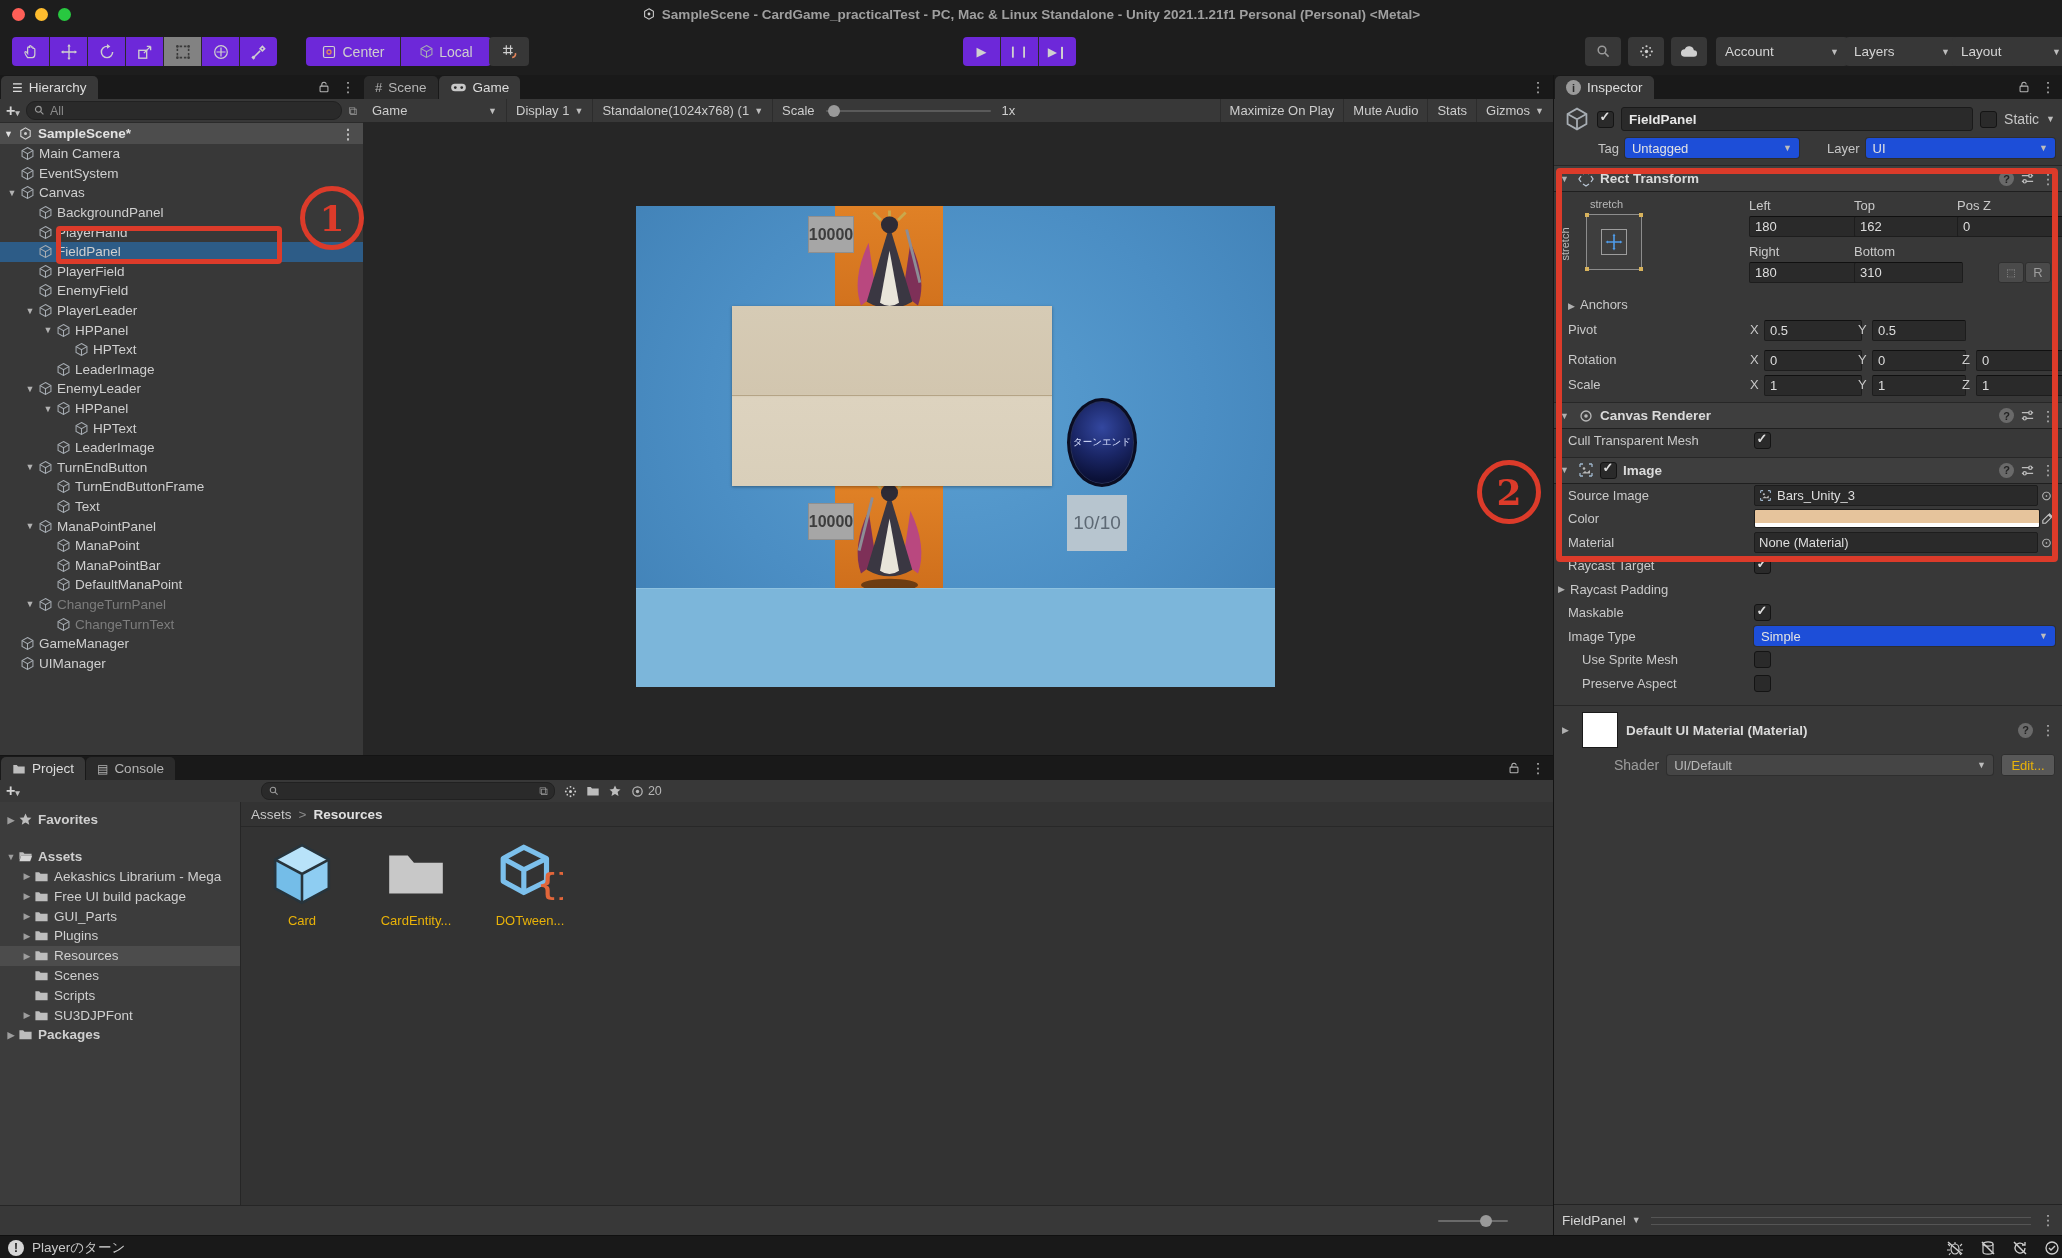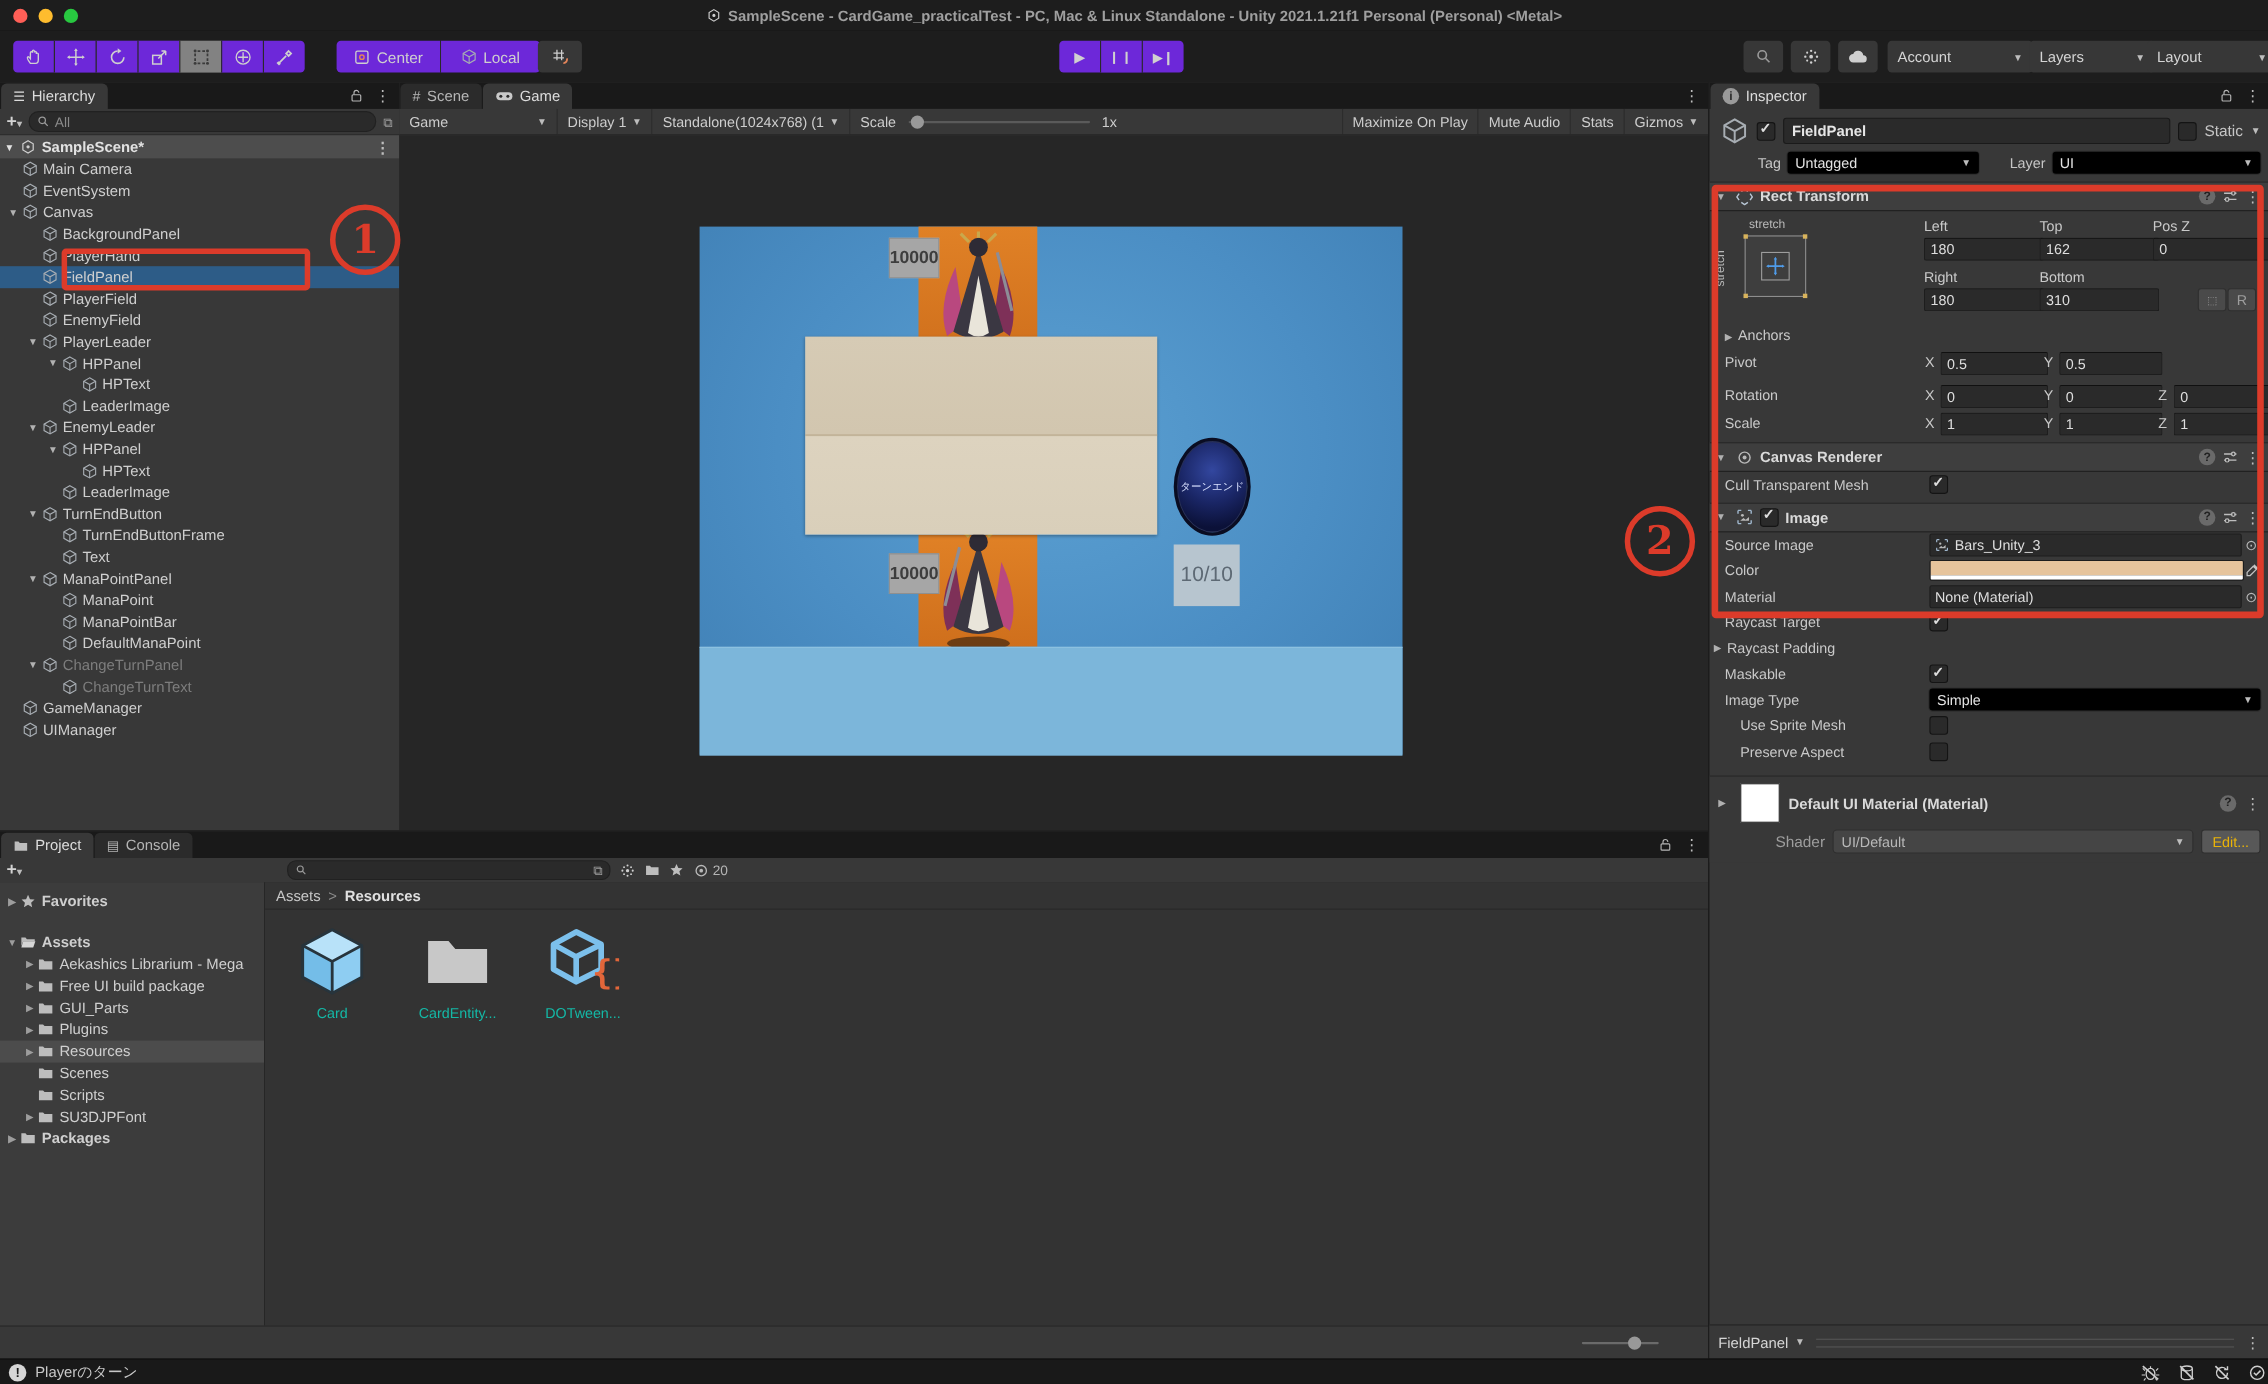--- a/index.html
+++ b/index.html
@@ -82,32 +82,32 @@
          overflow:hidden;padding-top:8px}
   .p-row{height:19.8px;display:flex;align-items:center;font-size:13.5px;color:#cfcfcf;white-space:nowrap;overflow:hidden}
   .p-row.bold{font-weight:bold}
   .p-row.sel{background:#4c4c4c}
   .p-row .tog{width:14px;text-align:center;font-size:9px;color:#9d9d9d;flex:none}
   .p-row .lbl{margin-left:5px}
   .pright{position:absolute;left:241px;top:46px;right:0;bottom:30px;background:#333}
   .crumbbar{height:24px;display:flex;align-items:center;padding:0 10px;gap:7px;font-size:13.5px;
             border-bottom:1px solid #282828;color:#c7c7c7}
   .tiles{display:flex;gap:28px;padding:14px 0 0 18px}
-  .tile{width:86px;display:flex;flex-direction:column;align-items:center;gap:6px;font-size:13px;color:#14b8a6}
+  .tile{width:86px;display:flex;flex-direction:column;align-items:center;gap:6px;font-size:13px;color:#eab308}
   .pbottom{position:absolute;left:0;bottom:0;width:100%;height:30px;background:#383838;border-top:1px solid #262626}
   .zslider{position:absolute;right:45px;top:14px;width:70px;height:2px;background:#6a6a6a;border-radius:1px}
   .zslider .knob{top:-5px;left:42px;width:12px;height:12px}
   
   #inspector{left:1553px;top:75px;width:509px;height:1160px;border-left:1px solid #141414;display:flex;flex-direction:column}
   .insp-body{flex:1;overflow:hidden;position:relative}
   .goheader{padding:7px 8px 4px 10px;display:flex;align-items:center;gap:7px}
   .namefield{flex:1;height:22px;background:#2a2a2a;border:1px solid #1a1a1a;border-radius:3px;
              display:flex;align-items:center;padding:0 7px;color:#e6e6e6;font-weight:bold;font-size:13.5px}
   .tagrow{display:flex;align-items:center;gap:6px;padding:2px 8px 7px 44px;font-size:13px;color:#c6c6c6}
-  .dd{background:#000000;border-radius:3px;height:20px;display:flex;align-items:center;padding:0 7px;
+  .dd{background:#1d4ed8;border-radius:3px;height:20px;display:flex;align-items:center;padding:0 7px;
       color:#e3e3e3;font-size:13px;box-shadow:0 0 0 1px #2e2e2e}
   .dd .caret{margin-left:auto;padding-left:8px}
   .comp-h{height:25px;background:#3e3e3e;border-top:1px solid #272727;border-bottom:1px solid #1f1f1f;
           display:flex;align-items:center;padding:0 8px 0 6px;gap:6px}
   .comp-h .ctitle{font-weight:bold;color:#dadada;font-size:13.5px}
   .comp-h .spacer{margin-left:auto}
   .helpc{width:15px;height:15px;border-radius:50%;background:#6a6a6a;color:#222;font-size:11px;font-weight:bold;
          display:flex;align-items:center;justify-content:center}
   .irow{display:flex;align-items:center;min-height:23.5px;padding:0 8px 0 14px;font-size:13px;color:#c9c9c9}
   .ilabel{width:186px;flex:none;white-space:nowrap;overflow:hidden}

